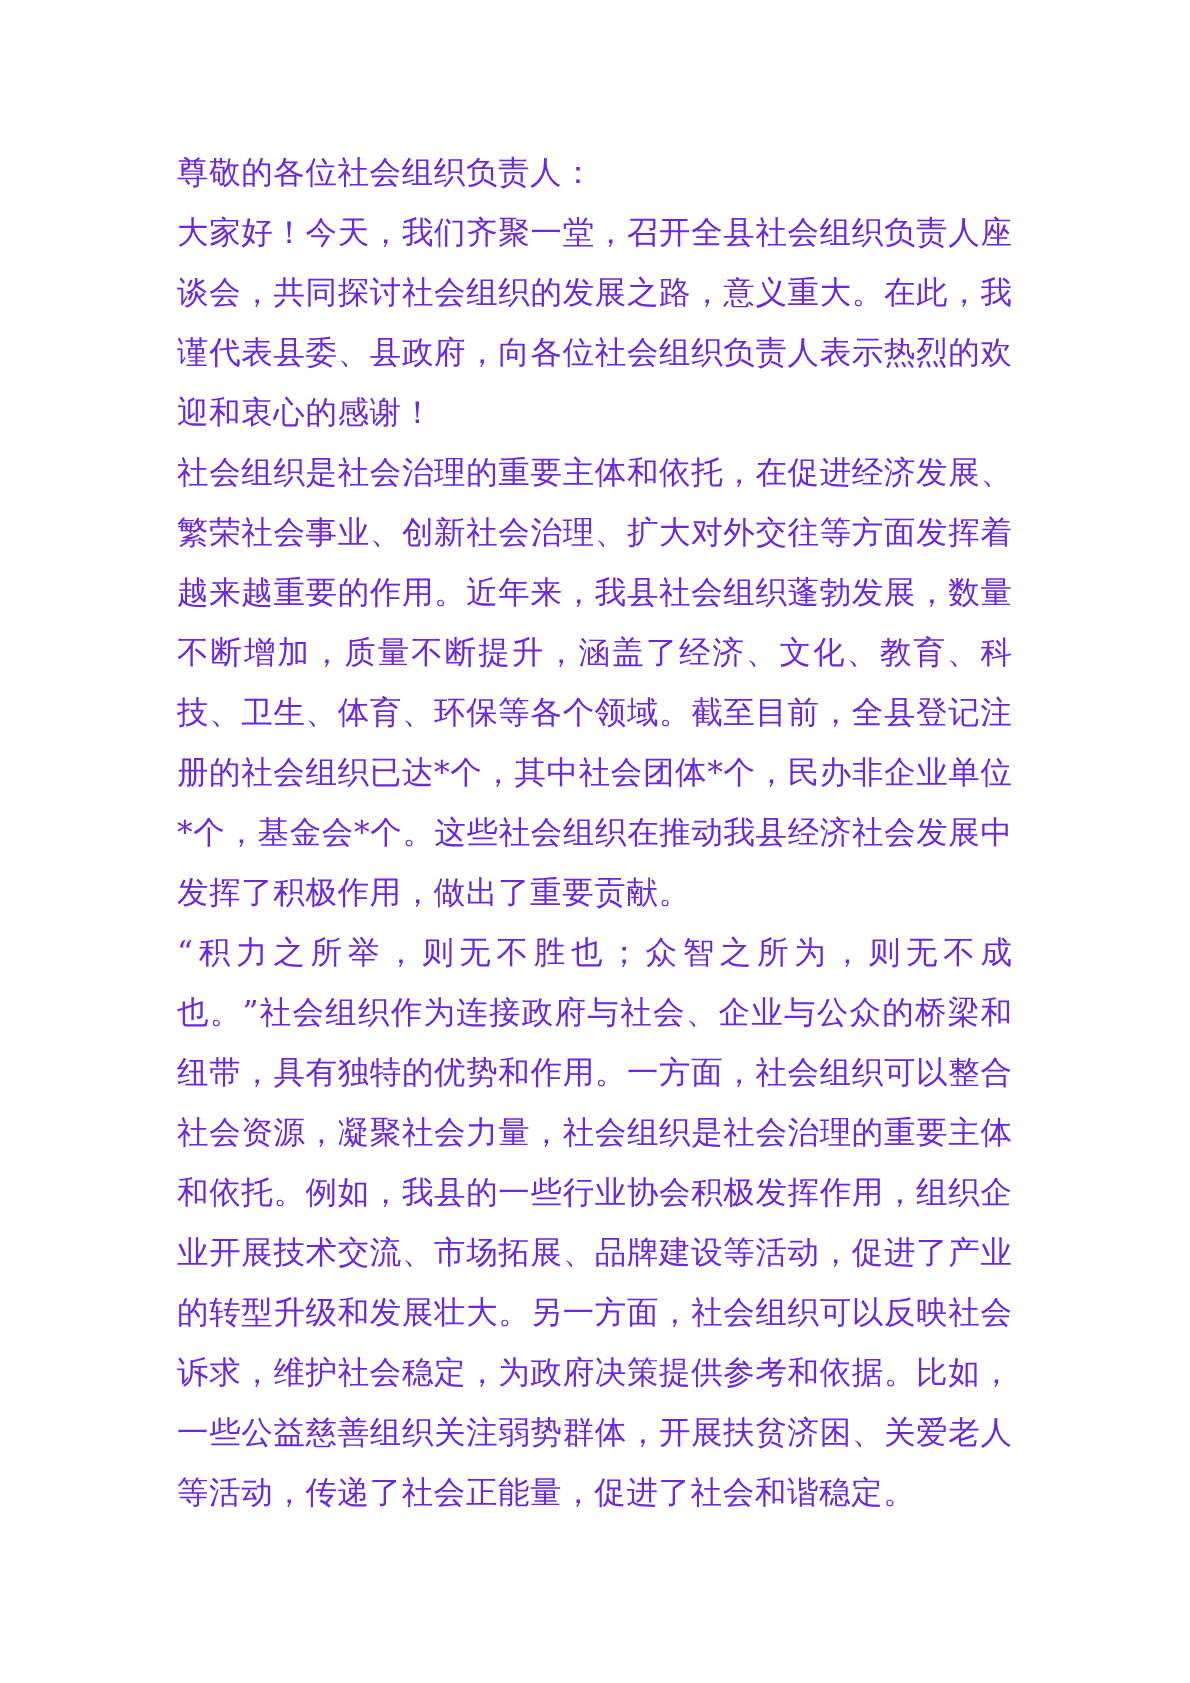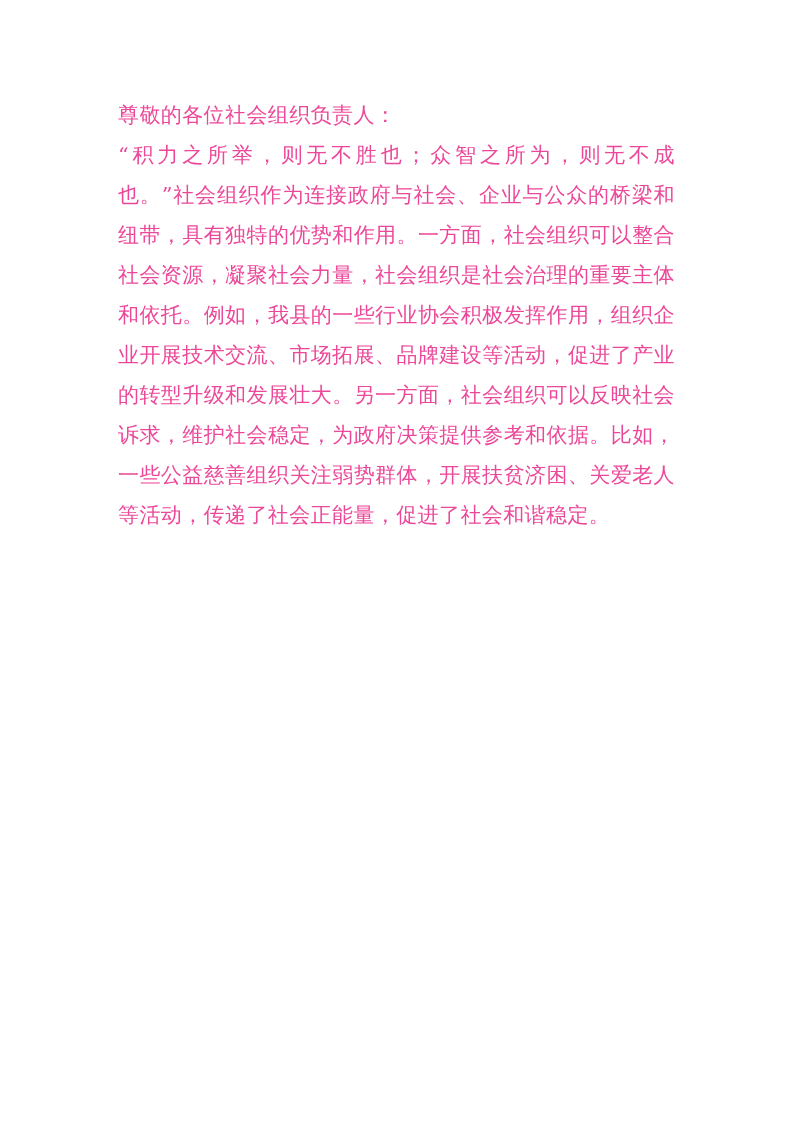--- a/index.html
+++ b/index.html
@@ -19,28 +19,30 @@
     left: 118px;
     top: 95px;
     width: 557px;
   }
   .doc-par {
     margin: 0;
     padding: 0;
     font-family: "DejaVu Serif", "Liberation Serif", serif;
     font-size: 21px;
     line-height: 40px;
-    color: #ec4899;
+    color: #6d28d9;
     text-align: justify;
     text-justify: inter-ideograph;
     letter-spacing: 0.4px;
     word-break: break-all;
   }
 </style>
 </head>
 <body>
 
 <div class="page">
   <div class="doc-content">
     <p class="doc-par">尊敬的各位社会组织负责人：</p>
+    <p class="doc-par">大家好！今天，我们齐聚一堂，召开全县社会组织负责人座谈会，共同探讨社会组织的发展之路，意义重大。在此，我谨代表县委、县政府，向各位社会组织负责人表示热烈的欢迎和衷心的感谢！</p>
+    <p class="doc-par">社会组织是社会治理的重要主体和依托，在促进经济发展、繁荣社会事业、创新社会治理、扩大对外交往等方面发挥着越来越重要的作用。近年来，我县社会组织蓬勃发展，数量不断增加，质量不断提升，涵盖了经济、文化、教育、科技、卫生、体育、环保等各个领域。截至目前，全县登记注册的社会组织已达*个，其中社会团体*个，民办非企业单位*个，基金会*个。这些社会组织在推动我县经济社会发展中发挥了积极作用，做出了重要贡献。</p>
     <p class="doc-par">“积力之所举，则无不胜也；众智之所为，则无不成也。”社会组织作为连接政府与社会、企业与公众的桥梁和纽带，具有独特的优势和作用。一方面，社会组织可以整合社会资源，凝聚社会力量，社会组织是社会治理的重要主体和依托。例如，我县的一些行业协会积极发挥作用，组织企业开展技术交流、市场拓展、品牌建设等活动，促进了产业的转型升级和发展壮大。另一方面，社会组织可以反映社会诉求，维护社会稳定，为政府决策提供参考和依据。比如，一些公益慈善组织关注弱势群体，开展扶贫济困、关爱老人等活动，传递了社会正能量，促进了社会和谐稳定。</p>
   </div>
 </div>
 
 </body></html>

